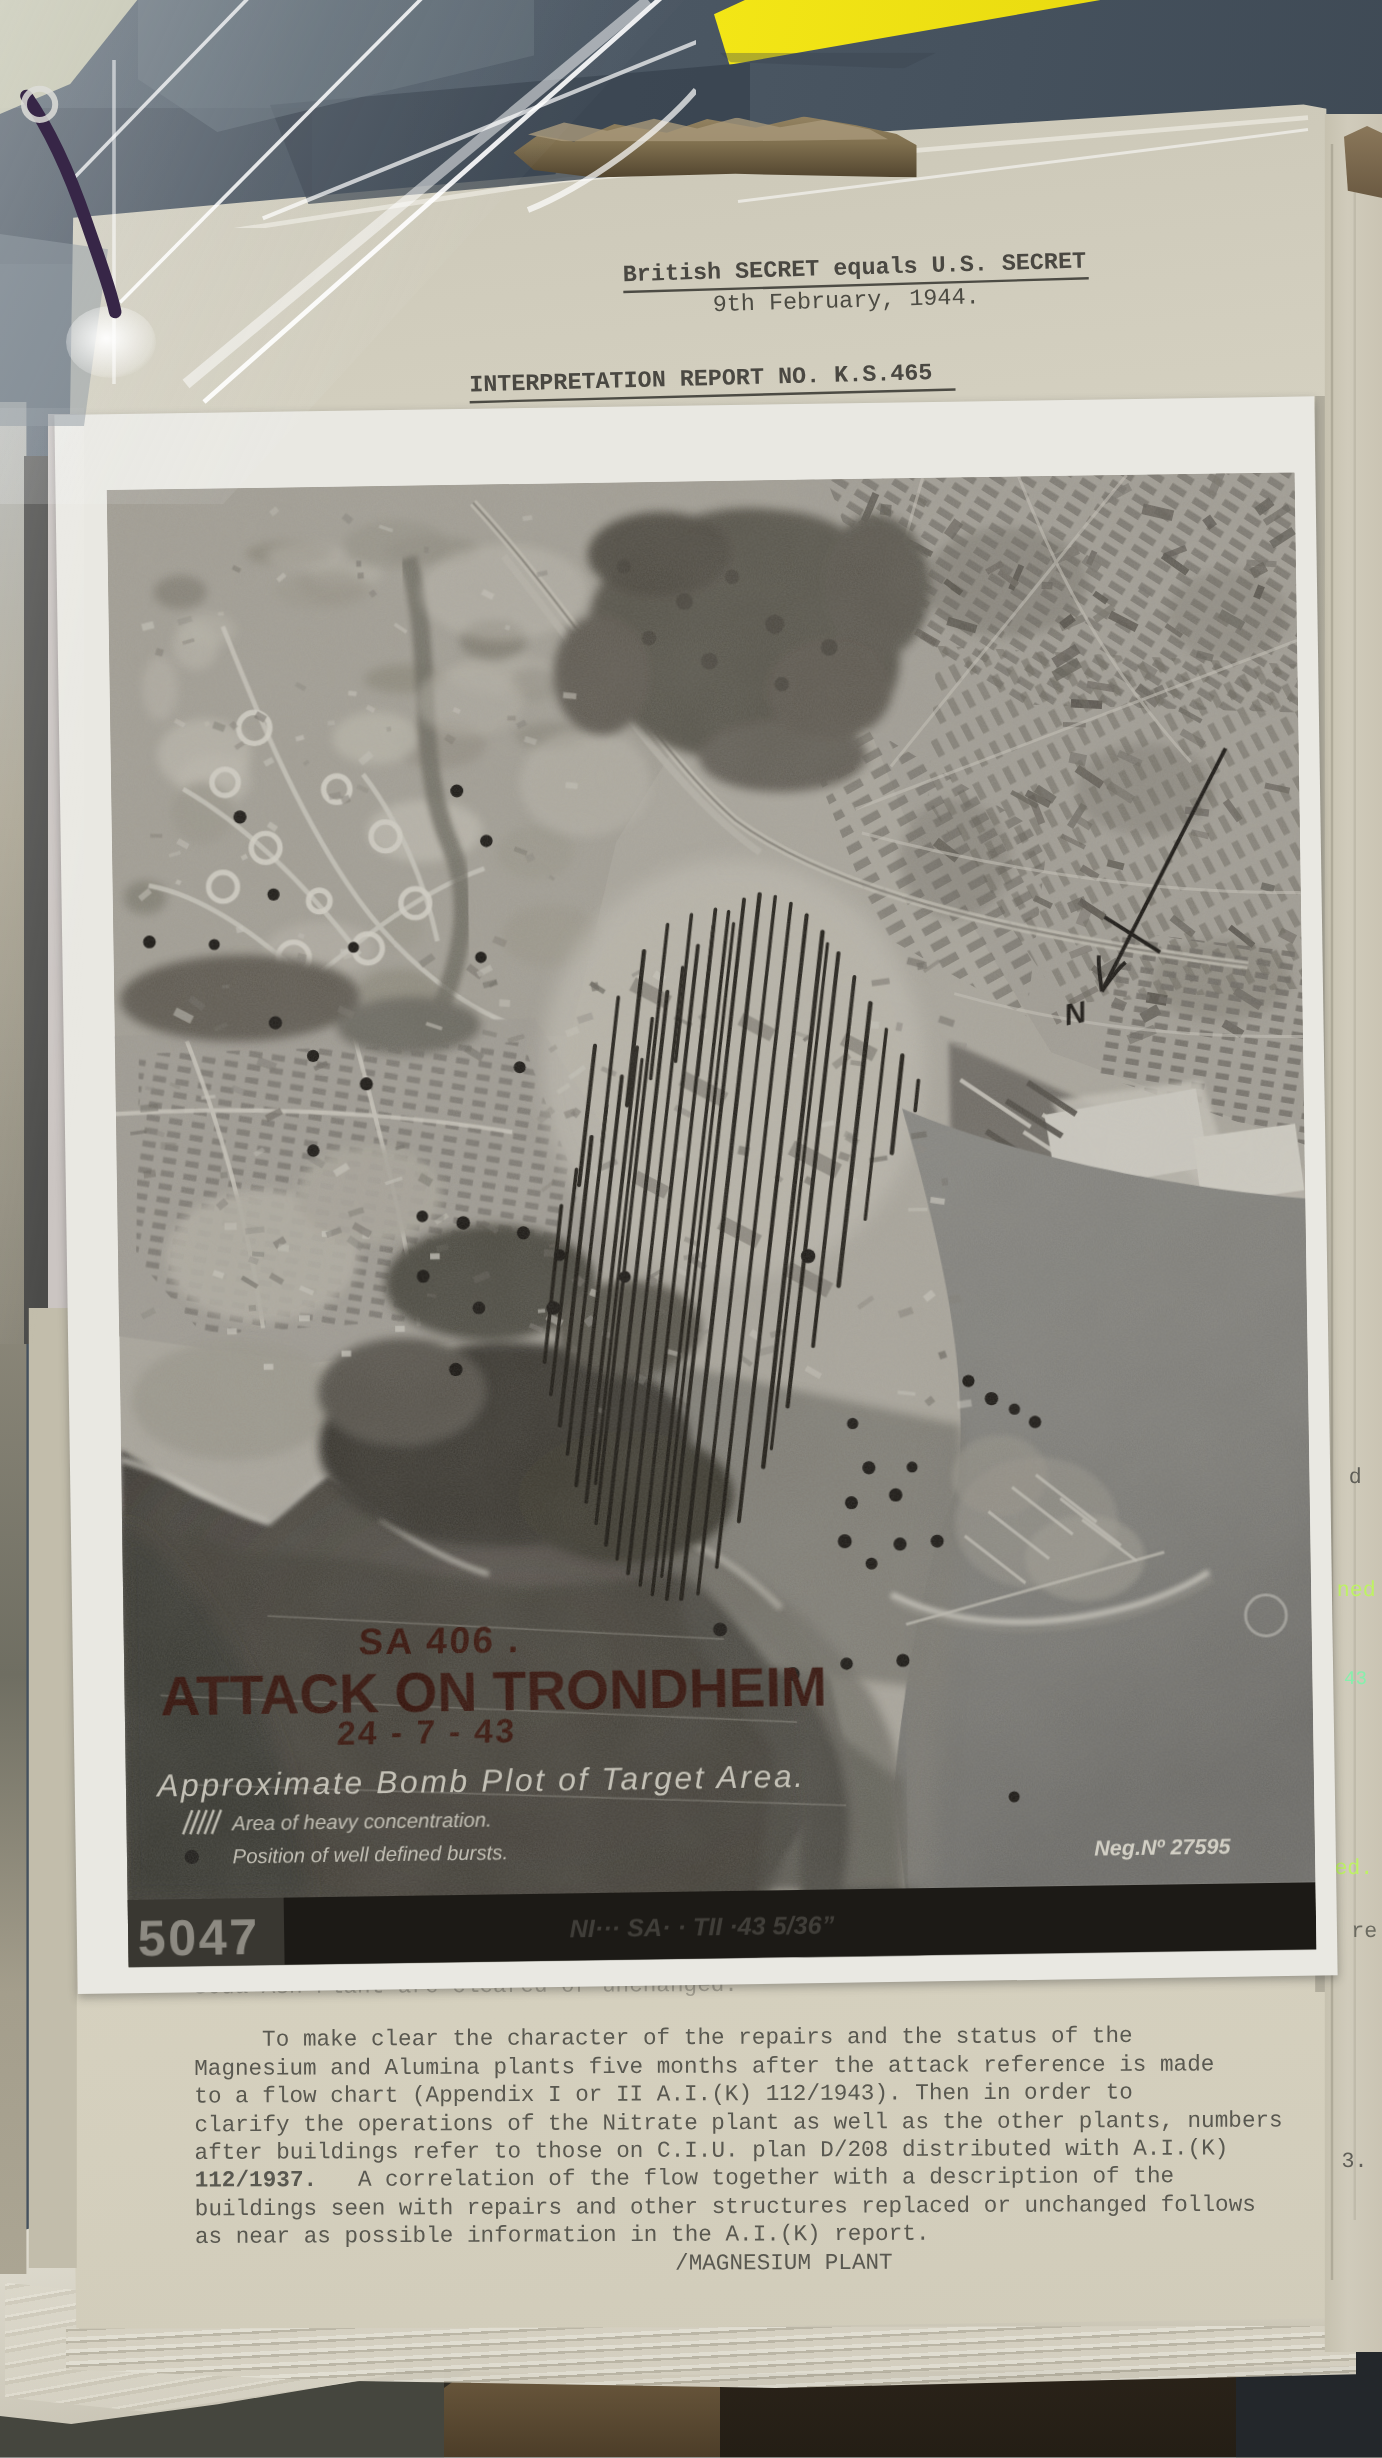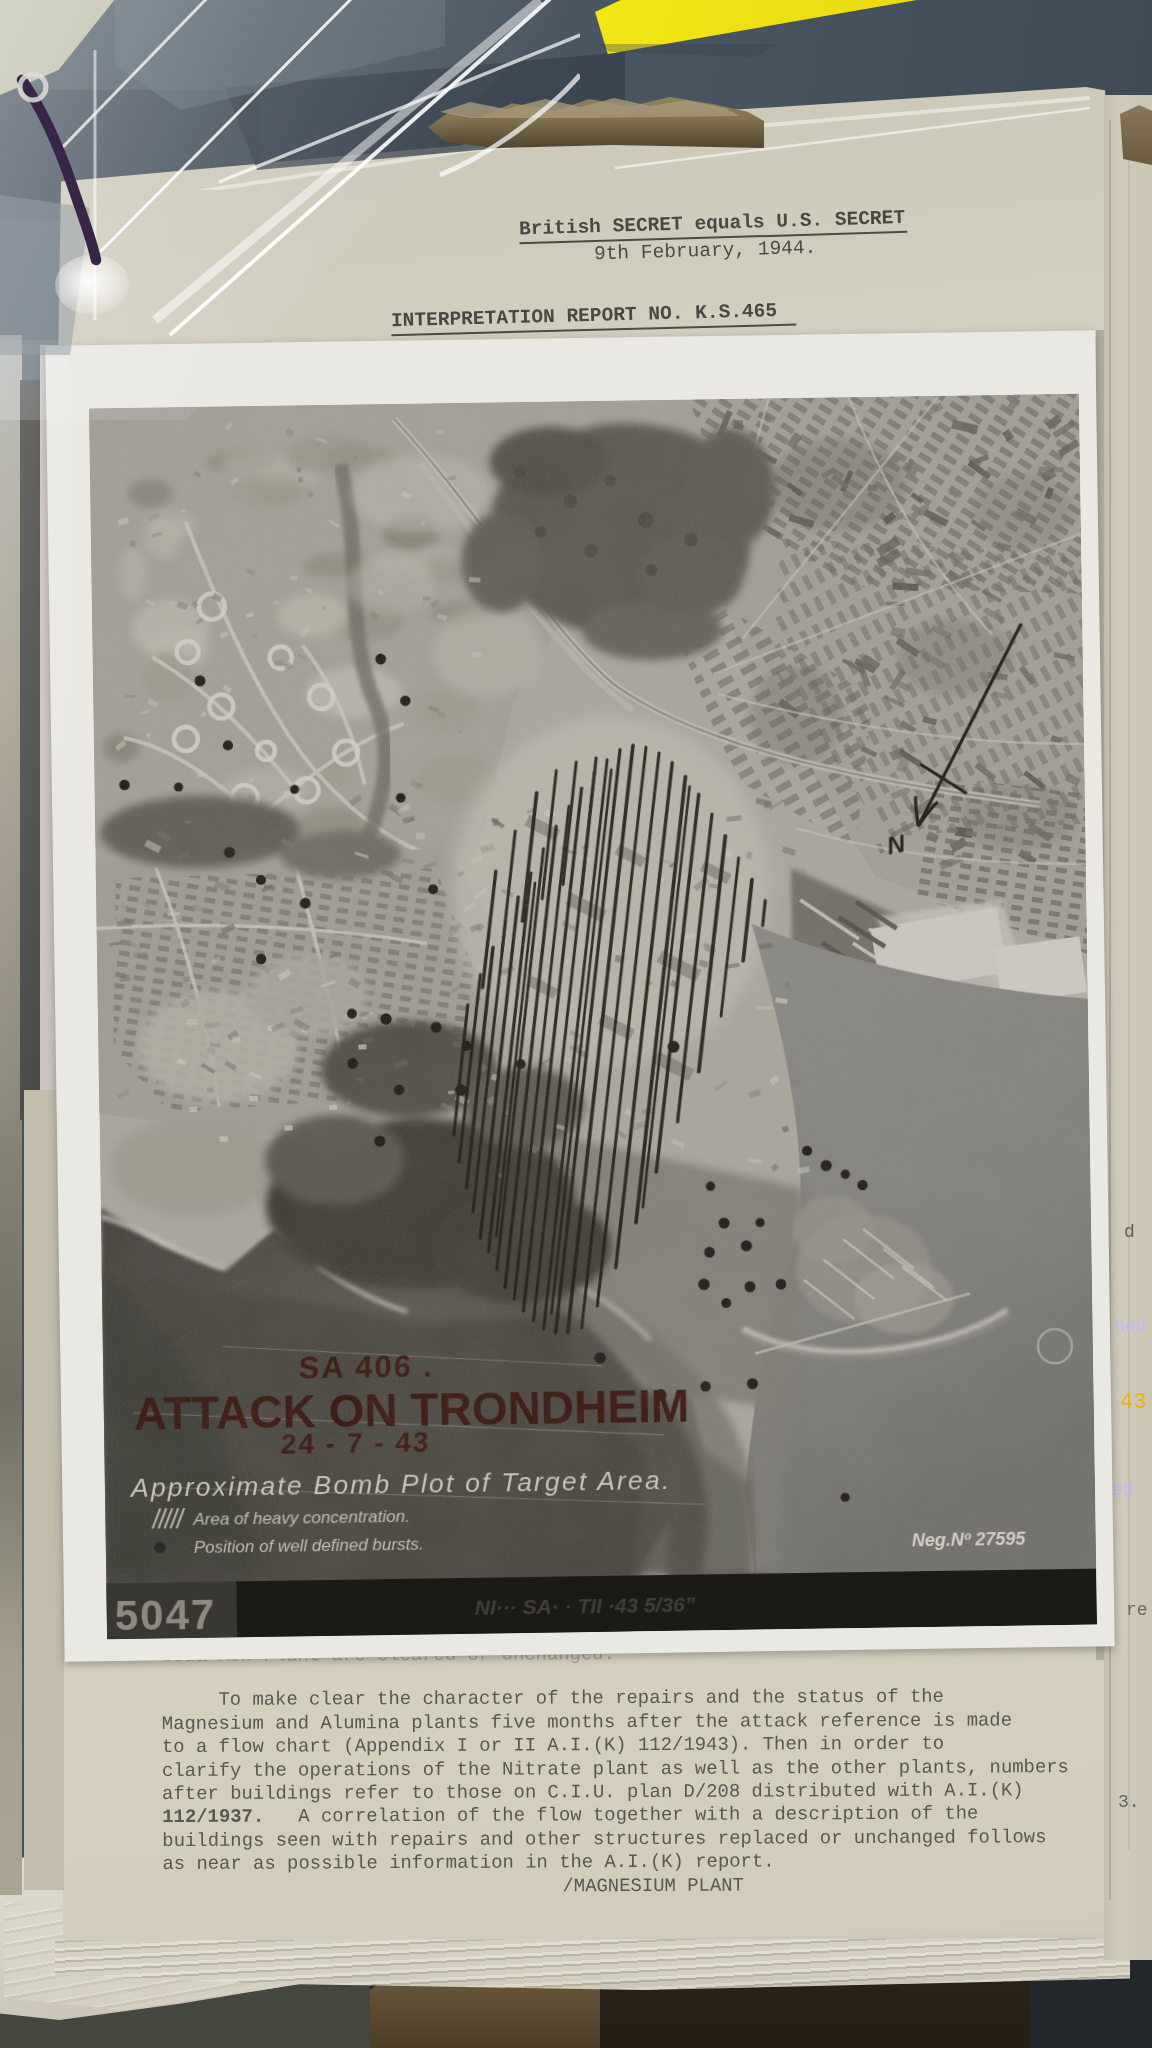--- a/index.html
+++ b/index.html
@@ -37,23 +37,23 @@
       </svg></div>
 
 <div class="abs" style="left:1096px;top:330px;width:12px;height:1330px;background:#8e8a7c;opacity:.5;"></div>
 
 <div class="abs" style="left:1104px;top:95px;width:48px;height:1865px;background:linear-gradient(90deg,#c6c1af,#d0cbbb 40%,#cac4b3);"></div>
 
 <div class="abs" style="left:1109px;top:120px;width:2px;height:1780px;background:#a49f8e;opacity:.7;"></div>
 <div class="abs" style="left:1128px;top:150px;width:2px;height:1700px;background:#b4af9e;opacity:.55;"></div>
 
 <div class="abs mono" style="left:1124px;top:1222px;font-size:18px;color:#5f5e57;">d</div>
-<div class="abs mono" style="left:1114px;top:1316px;font-size:18px;color:#c4b5fd;">ned</div>
-<div class="abs mono" style="left:1120px;top:1390px;font-size:22px;color:#eab308;">43</div>
-<div class="abs mono" style="left:1112px;top:1480px;font-size:18px;color:#c4b5fd;font-family:Liberation Mono, monospace;">ed.</div>
+<div class="abs mono" style="left:1114px;top:1316px;font-size:18px;color:#bef264;">ned</div>
+<div class="abs mono" style="left:1120px;top:1390px;font-size:16px;color:#86efac;">43</div>
+<div class="abs mono" style="left:1112px;top:1548px;font-size:18px;color:#bef264;font-family:Liberation Mono, monospace;">ed.</div>
 <div class="abs mono" style="left:1126px;top:1600px;font-size:18px;color:#6b6a60;">re</div>
 <div class="abs mono" style="left:1118px;top:1792px;font-size:18px;color:#5f5e57;">3.</div>
 
 <div class="abs" style="left:610px;top:100px;width:490px;height:80px;"><svg width="490" height="80">
         <path d="M5,68 L480,8" stroke="rgba(255,255,255,.55)" stroke-width="2.5" fill="none"></path>
       </svg></div>
 
 <div class="abs" style="left:1120px;top:105px;width:32px;height:60px;background:linear-gradient(180deg,#8a775a,#6b5a42);clip-path:polygon(0 15%,60% 0,100% 10%,100% 100%,10% 90%);"></div>
 
 <div class="abs mono" style="left:519px;top:212px;width:430px;font-size:19.5px;font-weight:bold;color:#4a4842;transform:rotate(-1.7deg);">British SECRET equals U.S. SECRET<div style="height:2px;"></div><div style="width:388px;height:2px;background:#4c4b44;"></div></div>

